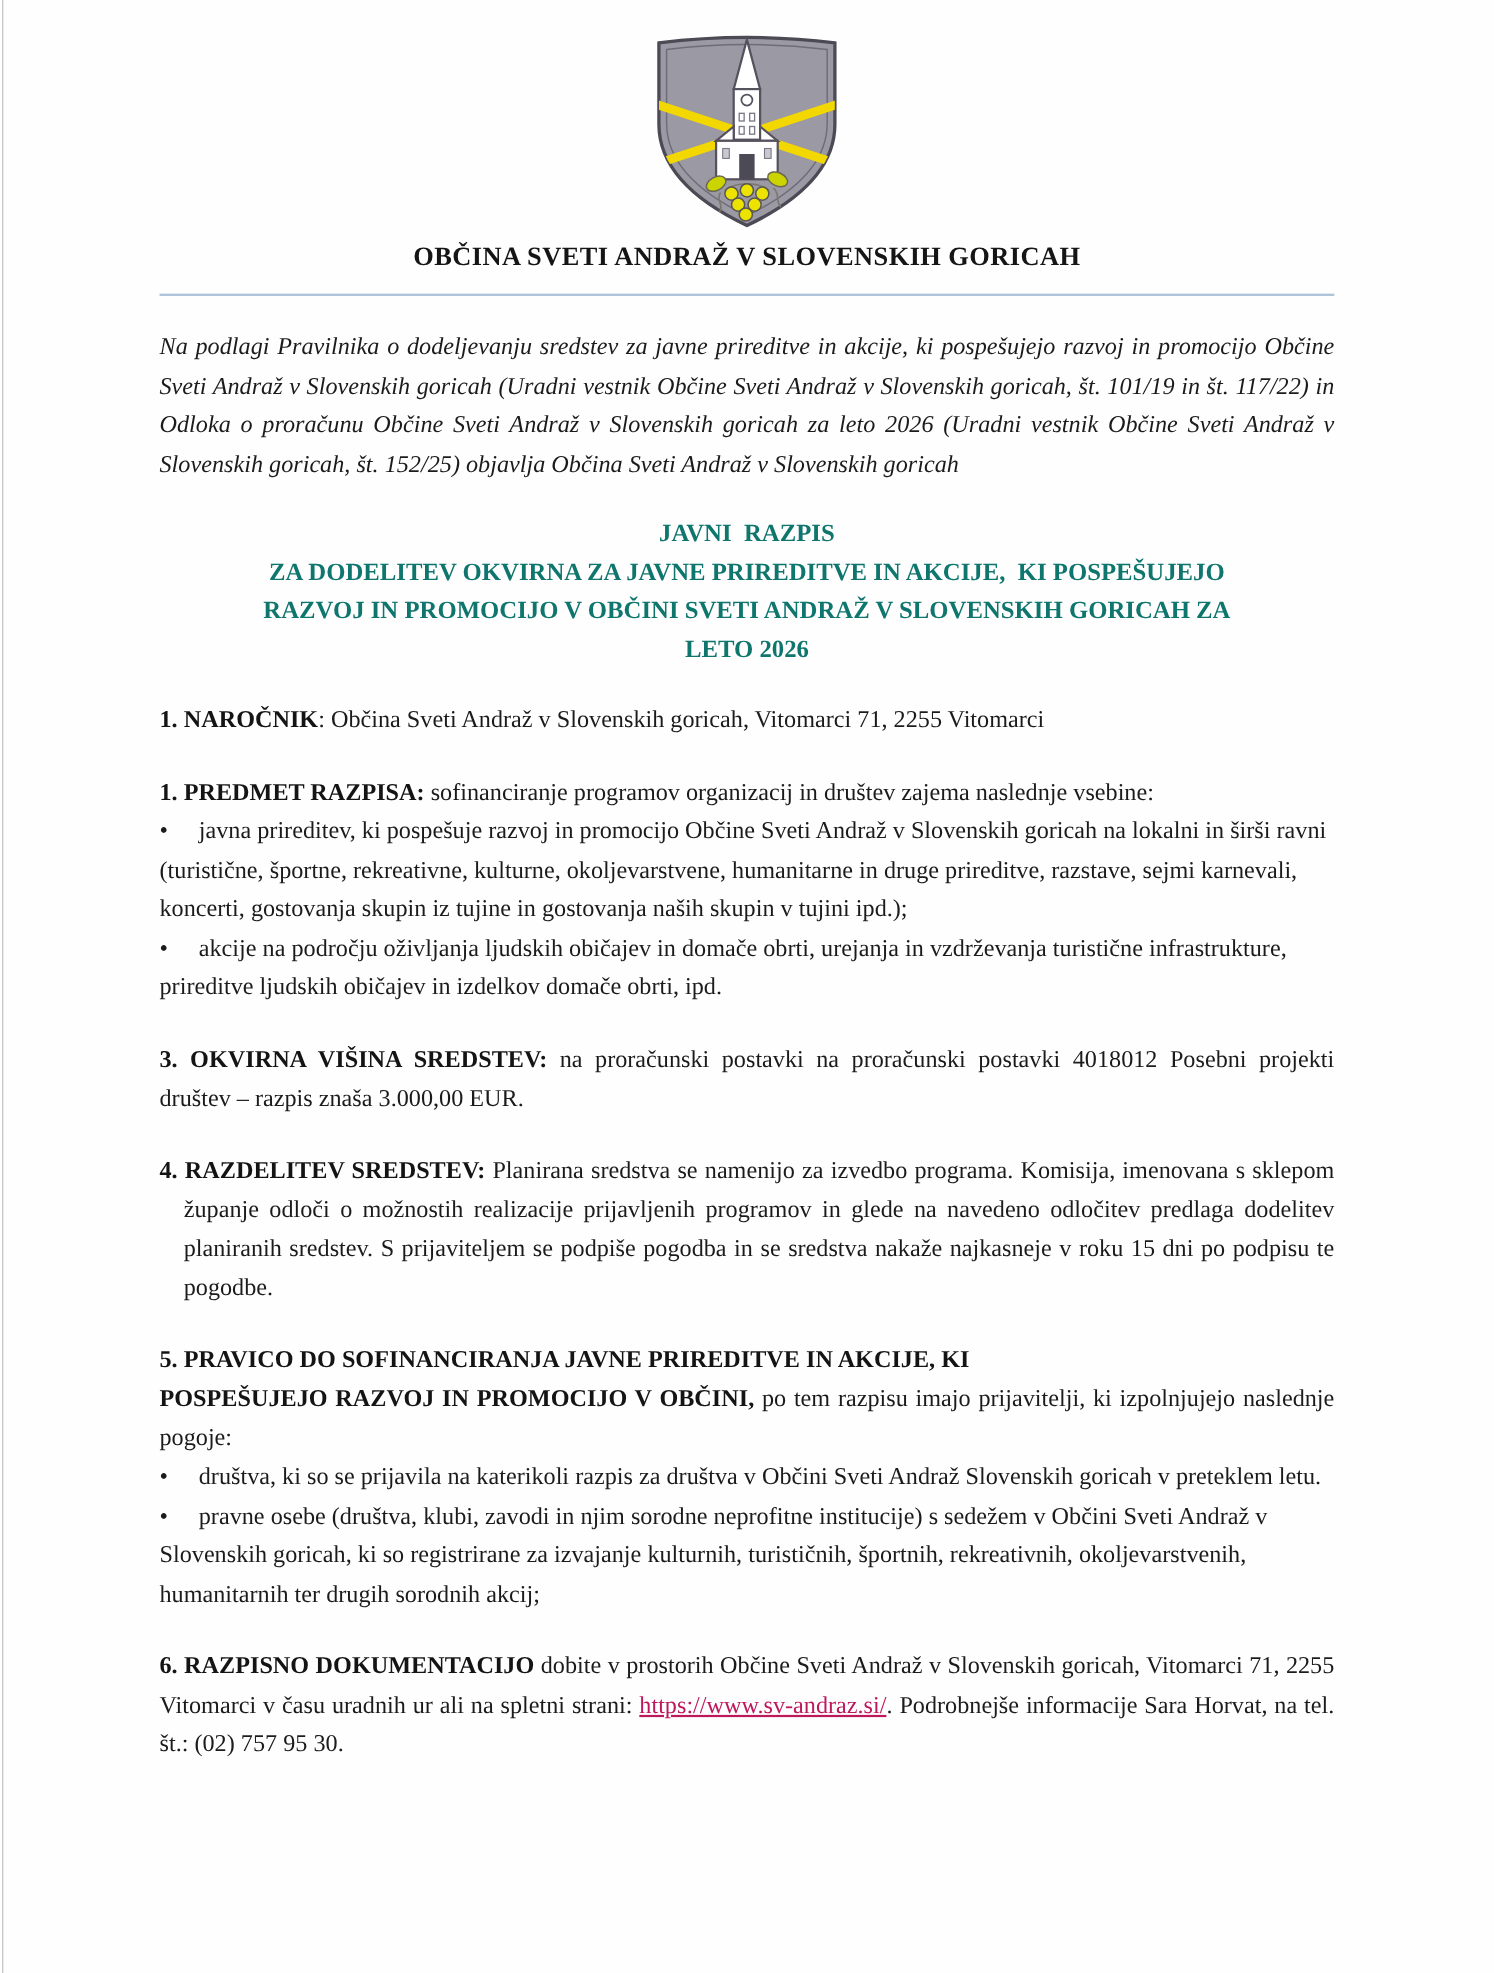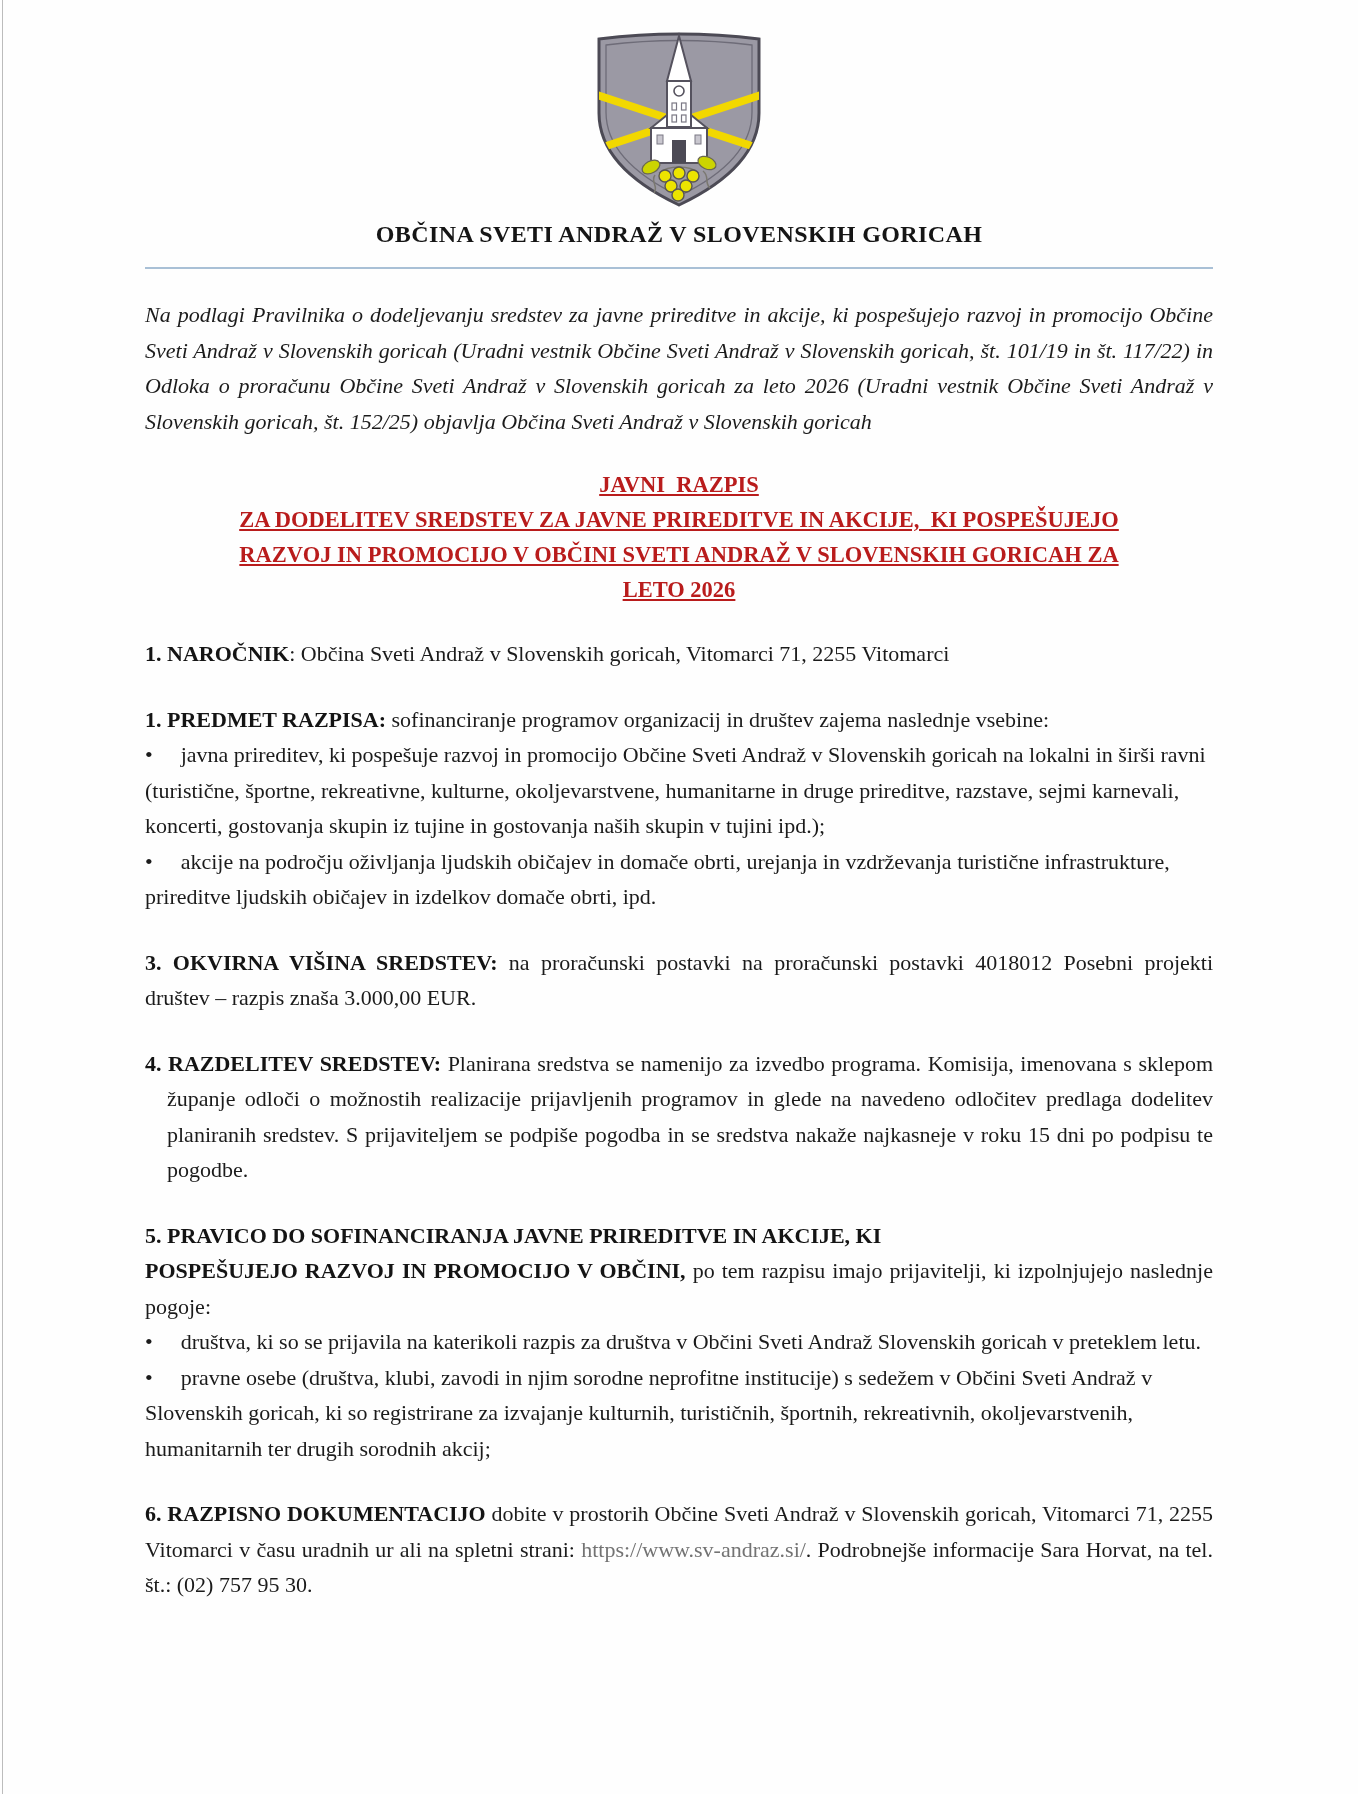--- a/index.html
+++ b/index.html
@@ -21,27 +21,27 @@
     text-align:center;font-weight:bold;font-size:24px;line-height:30px;
     letter-spacing:0.4px;margin-top:8px;color:#151515;
   }
   .rule{height:2px;background:#a9c0d6;margin-top:18px;}
   p{margin:0;font-size:22px;line-height:35.5px;}
   .justify{text-align:justify;}
   .intro{margin-top:28px;margin-bottom:28px;font-style:italic;}
   .heading-block{margin-bottom:29px;}
   .heading-line{
     text-align:center;font-weight:bold;font-size:22.5px;line-height:35px;
-    white-space:pre-wrap;color:#b91c1c;text-decoration:underline;
+    white-space:pre-wrap;color:#0f766e;
   }
   .sec{margin-bottom:30px;}
   .hang{padding-left:22px;text-indent:-22px;}
   .bullet::before{content:"\2022";padding-right:28px;}
   b{color:#141414;}
-  .link{color:#737373;cursor:pointer;}
+  .link{color:#be185d;text-decoration:underline;cursor:pointer;}
 </style>
 </head>
 <body>
 
 <div class="page">
   <div class="edge-left"></div>
   <div class="edge-right"></div>
 
   <div class="content">
 
@@ -92,21 +92,21 @@
     </svg>
 
     <div class="org-title">OBČINA SVETI ANDRAŽ V SLOVENSKIH GORICAH</div>
 
     <div class="rule"></div>
 
     <p class="justify intro">Na podlagi Pravilnika o dodeljevanju sredstev za javne prireditve in akcije, ki pospešujejo razvoj in promocijo Občine Sveti Andraž v Slovenskih goricah (Uradni vestnik Občine Sveti Andraž v Slovenskih goricah, št. 101/19 in št. 117/22) in Odloka o proračunu Občine Sveti Andraž v Slovenskih goricah za leto 2026 (Uradni vestnik Občine Sveti Andraž v Slovenskih goricah, št. 152/25) objavlja Občina Sveti Andraž v Slovenskih goricah</p>
 
     <div class="heading-block">
       <div class="heading-line">JAVNI  RAZPIS</div>
-      <div class="heading-line">ZA DODELITEV SREDSTEV ZA JAVNE PRIREDITVE IN AKCIJE,  KI POSPEŠUJEJO</div>
+      <div class="heading-line">ZA DODELITEV OKVIRNA ZA JAVNE PRIREDITVE IN AKCIJE,  KI POSPEŠUJEJO</div>
       <div class="heading-line">RAZVOJ IN PROMOCIJO V OBČINI SVETI ANDRAŽ V SLOVENSKIH GORICAH ZA</div>
       <div class="heading-line">LETO 2026</div>
     </div>
 
     <div class="sec">
       <p><b>1. NAROČNIK</b><span>: Občina Sveti Andraž v Slovenskih goricah, Vitomarci 71, 2255 Vitomarci</span></p>
     </div>
 
     <div class="sec">
       <p class="justify"><b>1. PREDMET RAZPISA:</b><span> sofinanciranje programov organizacij in društev zajema naslednje vsebine:</span></p>

